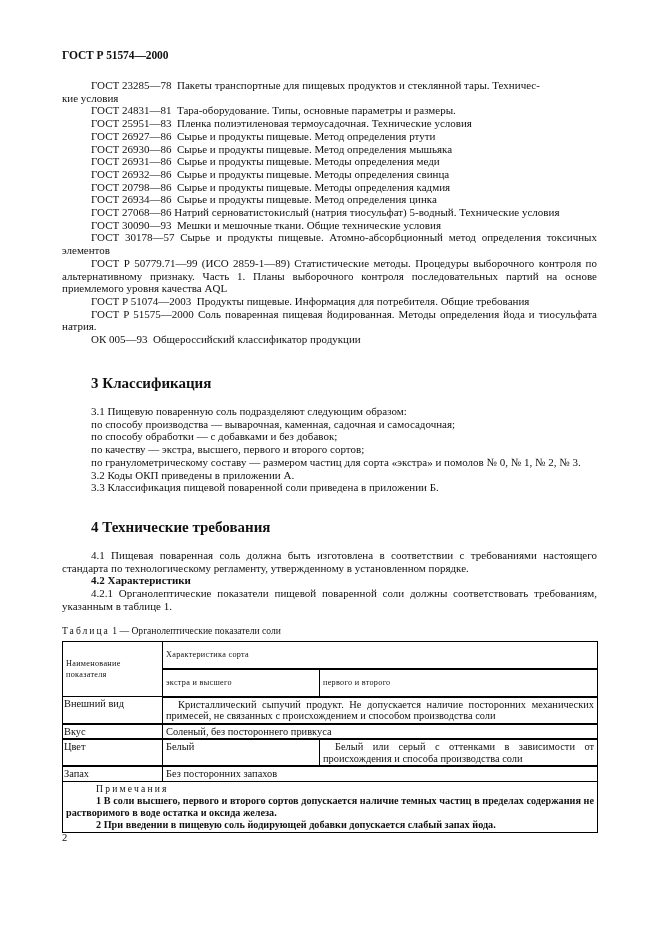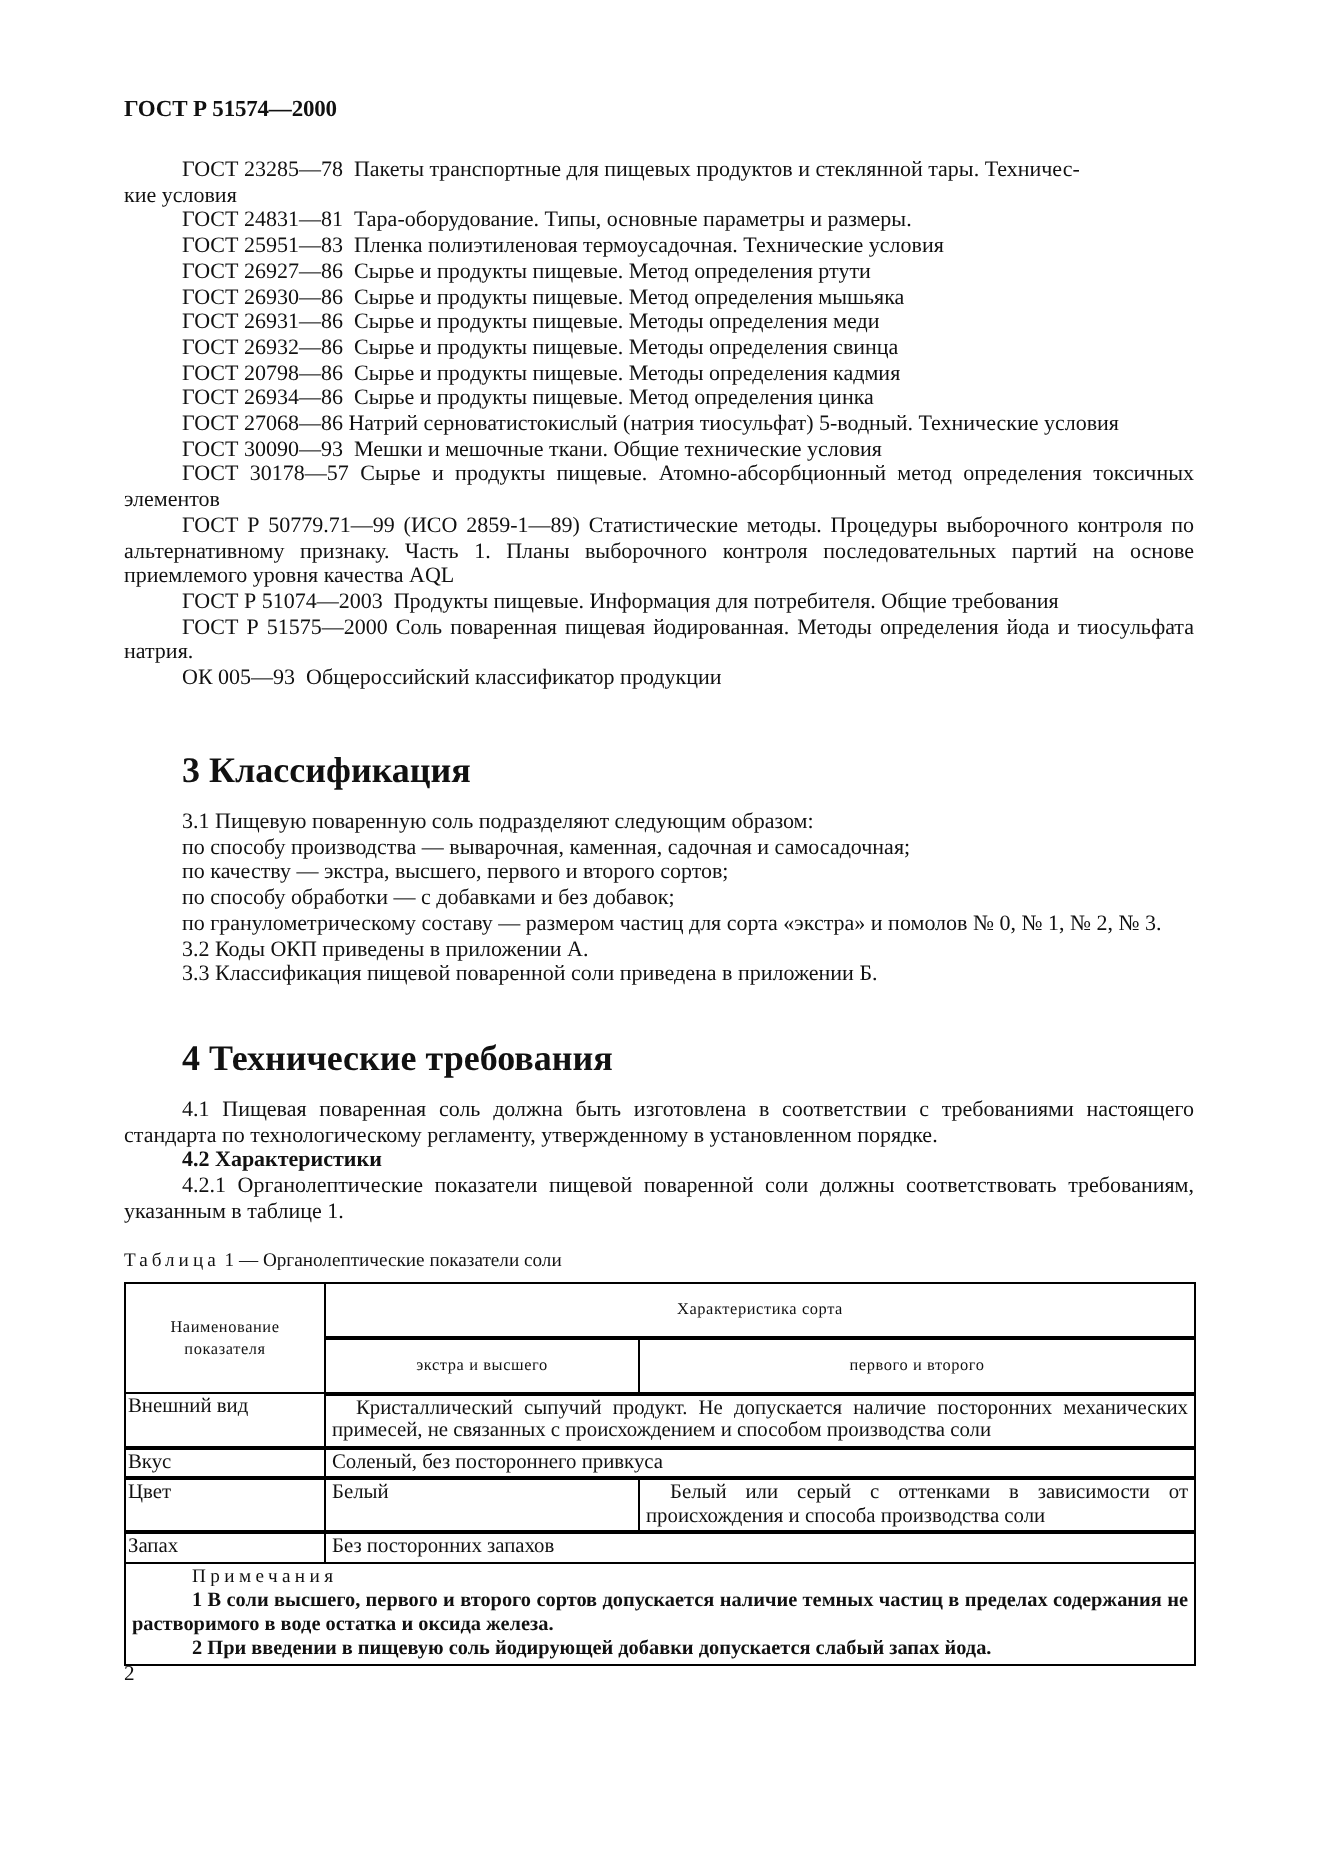--- a/index.html
+++ b/index.html
@@ -4,28 +4,28 @@
 <style>
   html, body { margin: 0; padding: 0; background: #ffffff; }
   body { width: 661px; height: 936px; position: relative; overflow: hidden;
          font-family: "Liberation Serif", "DejaVu Serif", serif; color: #111; }
   .page { position: absolute; left: 0; top: 0; width: 661px; height: 776px; }
   .hdr { position: absolute; left: 62px; top: 49px; font-weight: bold; font-size: 11.5px; letter-spacing: -0.1px; }
   .text { position: absolute; left: 62px; width: 535px; font-size: 11px; line-height: 12.7px; }
   .p { margin: 0; text-indent: 29px; text-align: justify; }
   .p.noind { text-indent: 0; }
   .p.ind { padding-left: 29px; text-indent: 0; }
-  .sec { position: absolute; left: 91px; font-weight: bold; font-size: 18px; }
+  .sec { position: absolute; left: 91px; font-weight: bold; font-size: 15px; }
   .b { font-weight: bold; }
   .tcap { position: absolute; left: 62px; top: 625px; font-size: 9.6px; }
   .tcap .sp { letter-spacing: 2px; }
   table.t1 { position: absolute; left: 62px; top: 641px; width: 536px; border-collapse: collapse;
              font-size: 10.4px; line-height: 11.5px; border: 1.6px solid #000; }
   table.t1 td { border: 1px solid #000; padding: 1px 3px; vertical-align: top; }
-  table.t1 td.hd { font-size: 8.2px; text-align: center; vertical-align: middle; letter-spacing: 0.3px; font-family: Liberation Serif, serif; }
+  table.t1 td.hd { font-size: 8.2px; text-align: left; vertical-align: middle; letter-spacing: 0.3px; font-family: Liberation Serif, serif; }
   table.t1 tr.thick td { border-bottom: 2.2px solid #000; }
   table.t1 td.c1 { width: 90px; padding-left: 1px; }
   table.t1 td.c2 { width: 150px; }
   .just { text-align: justify; }
   .indent { text-indent: 12px; border-radius: 12px; }
   .notes td { font-size: 10.2px; line-height: 12px; padding: 2px 3px; }
   .notes .nt { padding-left: 30px; letter-spacing: 2.2px; font-size: 9.6px; }
   .notes .ni { text-indent: 30px; text-align: justify; margin: 0; font-weight: bold; }
   .pgnum { position: absolute; left: 62px; top: 832px; font-size: 10.6px; }
 </style>
@@ -53,22 +53,22 @@
     <p class="p"><span>ГОСТ Р 50779.71—99 (ИСО 2859-1—89)</span> <span>Статистические методы. Процедуры выборочного контроля по альтернативному признаку. Часть 1. Планы выборочного контроля последовательных партий на основе приемлемого уровня качества AQL</span></p>
     <p class="p"><span>ГОСТ Р 51074—2003</span>&nbsp; <span>Продукты пищевые. Информация для потребителя. Общие требования</span></p>
     <p class="p"><span>ГОСТ Р 51575—2000</span> <span>Соль поваренная пищевая йодированная. Методы определения йода и тиосульфата натрия.</span></p>
     <p class="p"><span>ОК 005—93</span>&nbsp; <span>Общероссийский классификатор продукции</span></p>
   </div>
 
   <div class="sec" style="top:375px">3 Классификация</div>
   <div class="text" style="top:405px">
     <p class="p ind">3.1 Пищевую поваренную соль подразделяют следующим образом:</p>
     <p class="p ind">по способу производства — выварочная, каменная, садочная и самосадочная;</p>
+    <p class="p ind">по способу обработки — с добавками и без добавок;</p>
     <p class="p ind">по качеству — экстра, высшего, первого и второго сортов;</p>
-    <p class="p ind">по способу обработки — с добавками и без добавок;</p>
     <p class="p">по гранулометрическому составу — размером частиц для сорта «экстра» и помолов № 0, № 1, № 2, № 3.</p>
     <p class="p ind">3.2 Коды ОКП приведены в приложении А.</p>
     <p class="p ind">3.3 Классификация пищевой поваренной соли приведена в приложении Б.</p>
   </div>
 
   <div class="sec" style="top:519px">4 Технические требования</div>
   <div class="text" style="top:549px">
     <p class="p">4.1 Пищевая поваренная соль должна быть изготовлена в соответствии с требованиями настоящего стандарта по технологическому регламенту, утвержденному в установленном порядке.</p>
     <p class="p ind b">4.2 Характеристики</p>
     <p class="p">4.2.1 Органолептические показатели пищевой поваренной соли должны соответствовать требованиям, указанным в таблице 1.</p>

